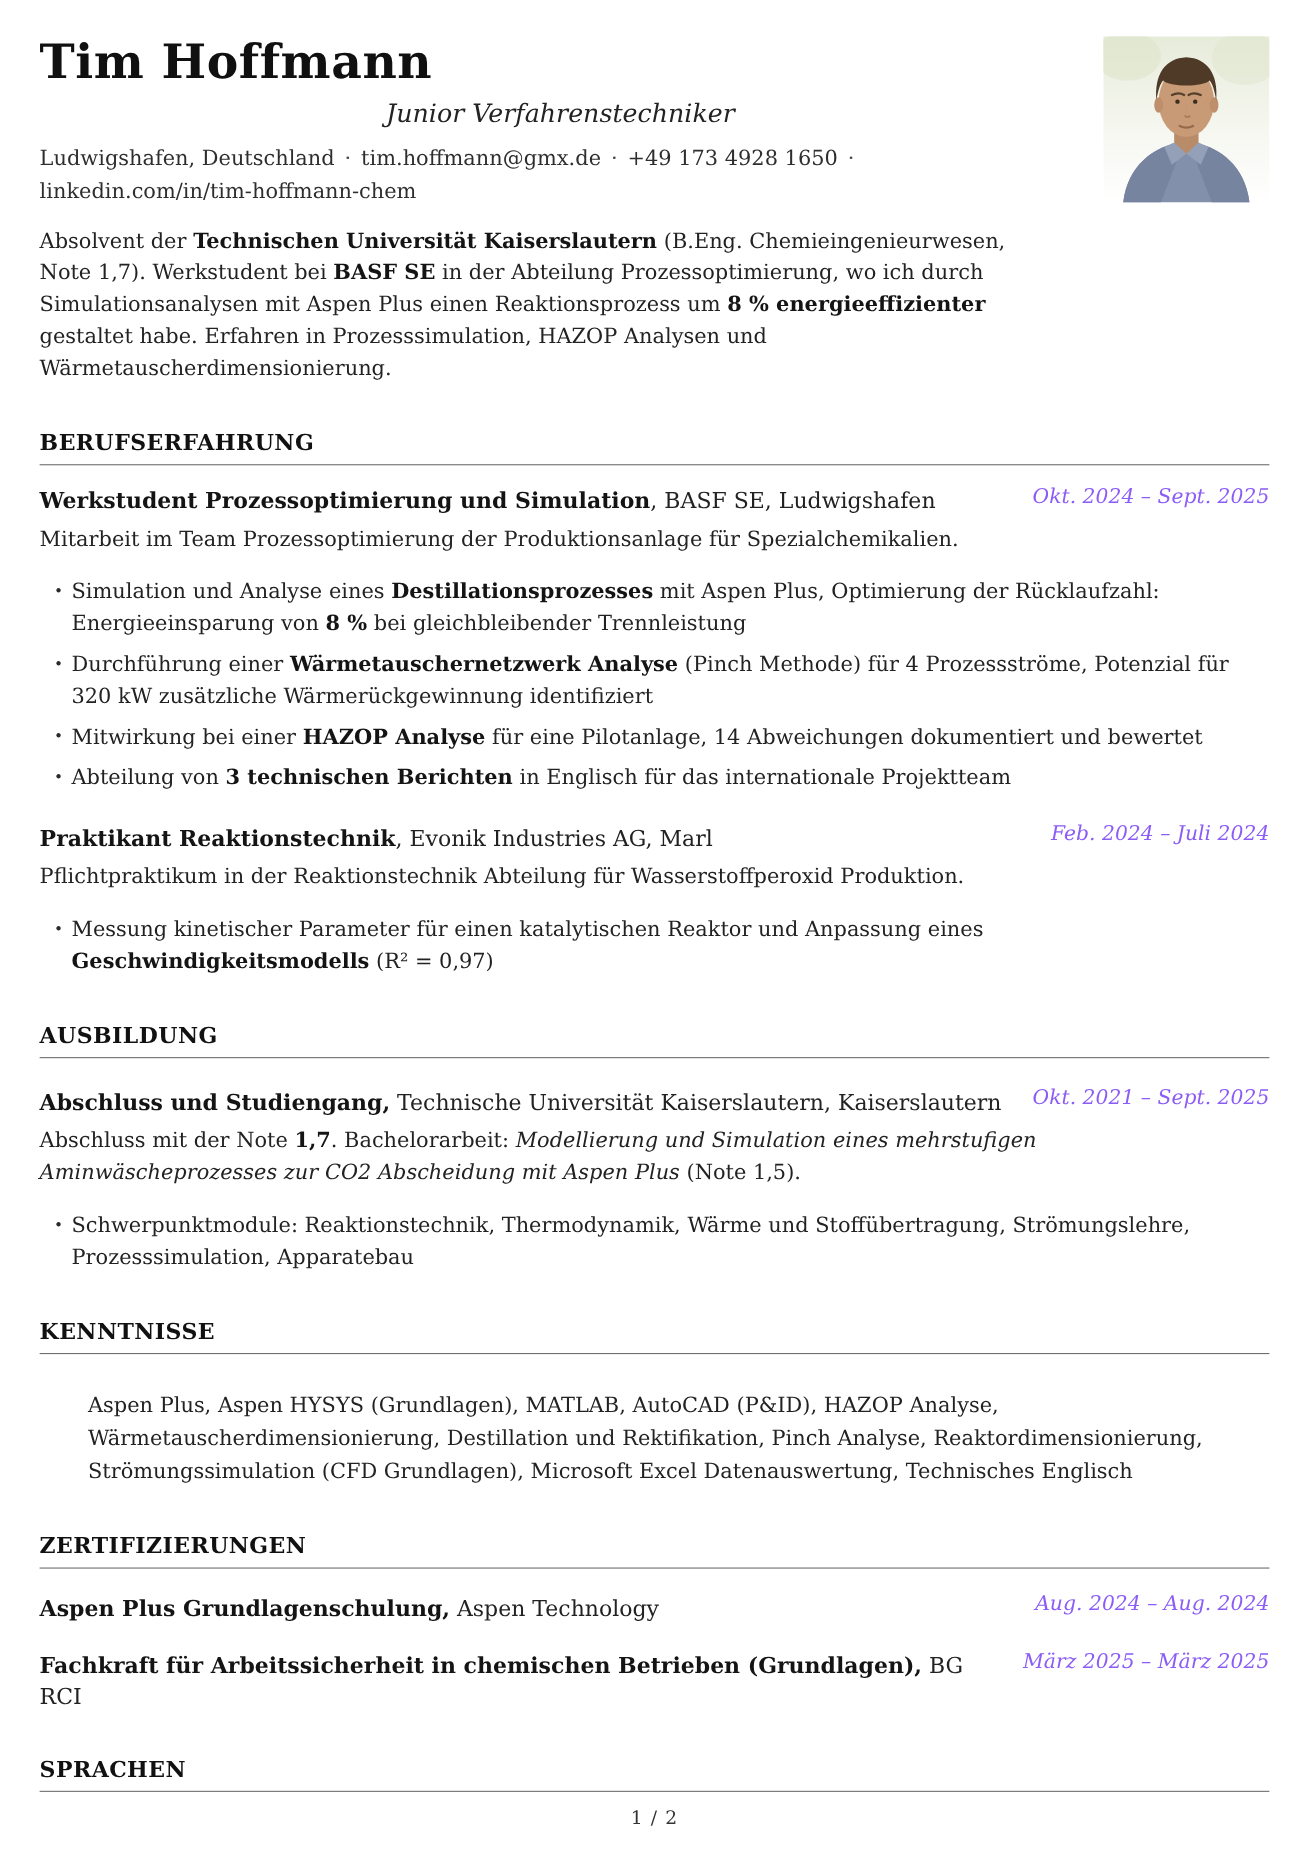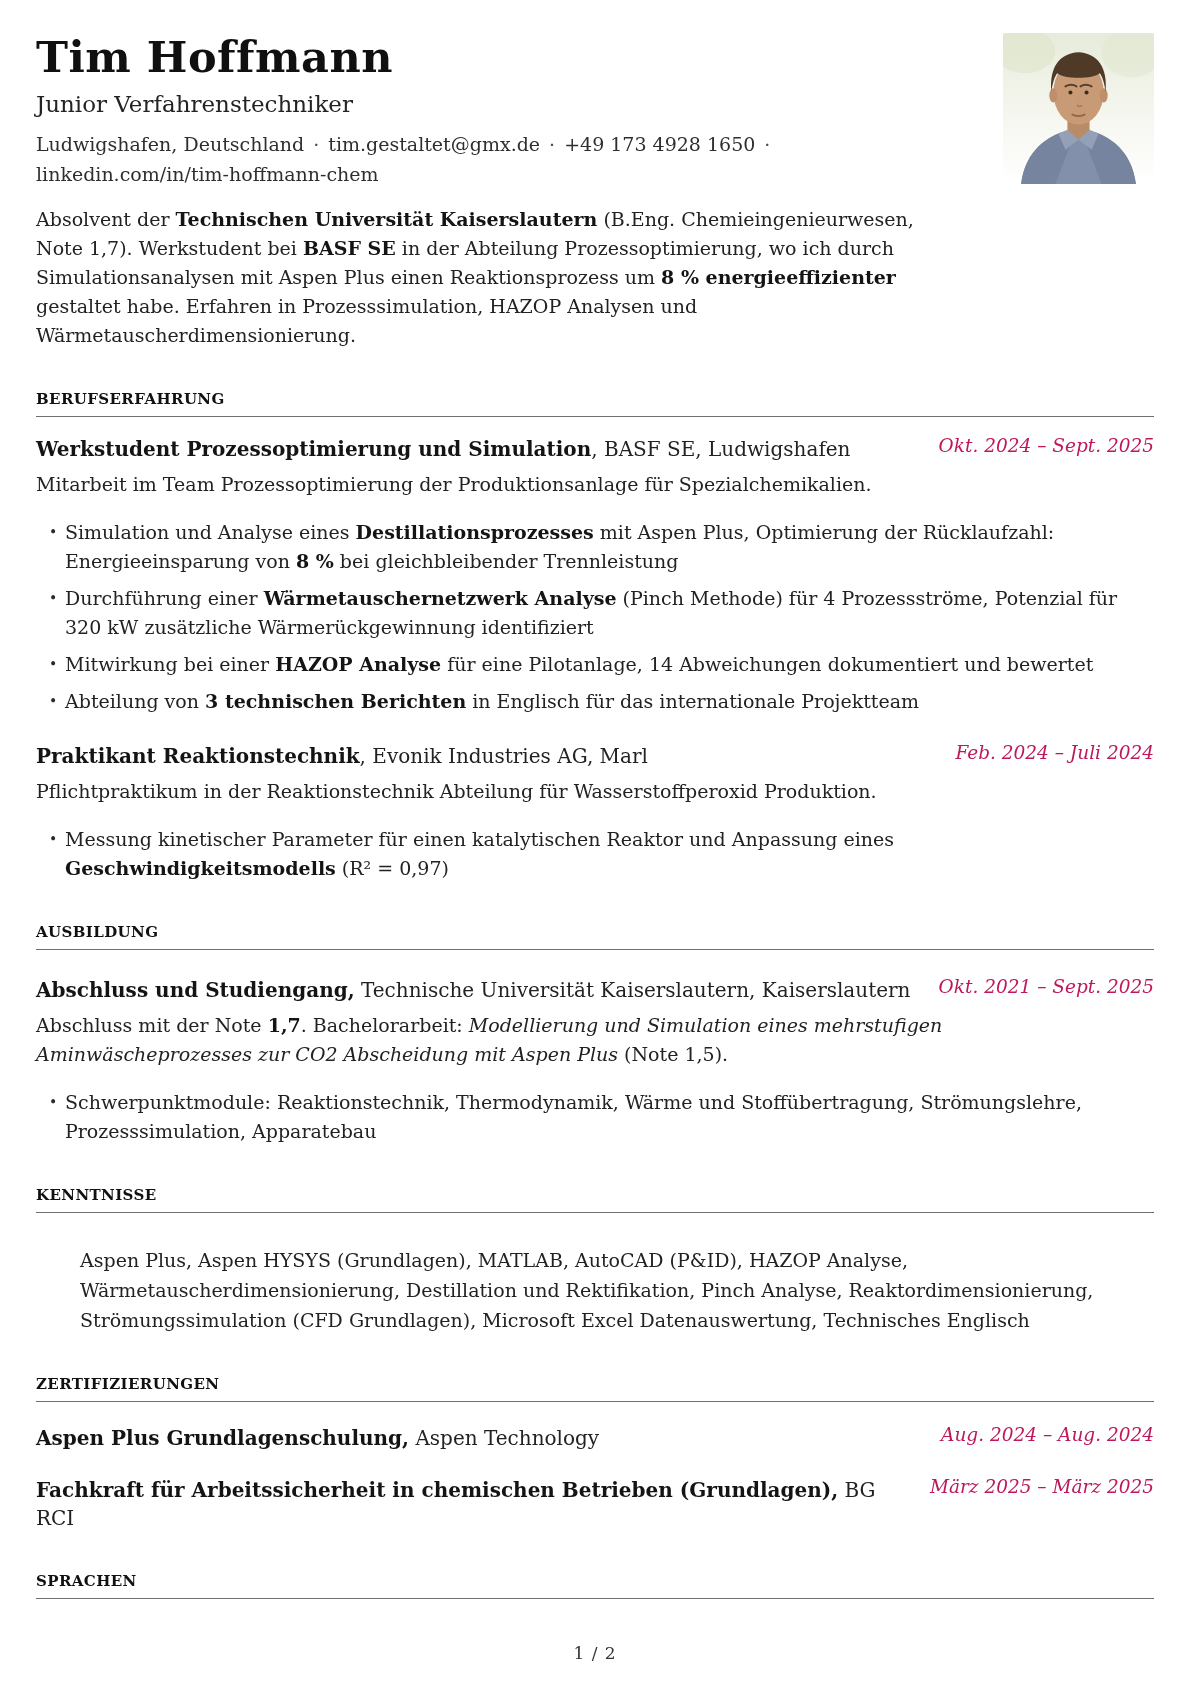--- a/index.html
+++ b/index.html
@@ -8,38 +8,38 @@
     margin:0 auto;background:#ffffff;color:#1f1f1f;
     font-family:"DejaVu Serif","Liberation Serif",serif;
     padding:26px 36px 0 36px;overflow:hidden;
   }
   .b{font-weight:bold;color:#141414;}
   .i{font-style:italic;}
   
   .header{display:flex;justify-content:space-between;align-items:flex-start;}
   .header-left{flex:1 1 auto;min-width:0;padding-right:20px;}
   .name{font-size:43px;font-weight:bold;color:#101010;letter-spacing:.5px;margin:8px 0 10px 0;line-height:1.1;}
-  .subtitle{font-size:23px;color:#232323;margin:0 0 12px 0;}
+  .subtitle{font-style:italic;font-size:23px;color:#232323;margin:0 0 12px 0;text-align:center;}
   .contact{font-size:19px;line-height:30px;color:#2e2e2e;}
   .contact .sep{display:inline-block;margin:0 9px;color:#4a4a4a;}
   .photo{flex:0 0 auto;width:151px;height:151px;margin-top:7px;}
   
   .summary{font-size:19px;line-height:29px;max-width:885px;margin-top:16px;color:#222;}
   
   .section{margin-top:40px;}
   .section-heading{
-    font-size:15px;font-weight:bold;color:#111;letter-spacing:.4px;
+    font-size:20px;font-weight:bold;color:#111;letter-spacing:.4px;
     margin:0 0 8px 0;line-height:1.2;
   }
   .section-divider{border:none;border-top:1.6px solid #6f6f6f;margin:0;}
   .entry{margin-top:26px;}
   .entry.first{margin-top:18px;}
   .entry-head{display:flex;justify-content:space-between;align-items:flex-start;}
   .entry-title{font-size:20px;line-height:28px;color:#222;padding-right:16px;}
-  .entry-date{font-style:italic;font-size:18.5px;color:#be185d;white-space:nowrap;flex:0 0 auto;}
+  .entry-date{font-style:italic;font-size:18.5px;color:#8b5cf6;white-space:nowrap;flex:0 0 auto;}
   .entry-summary{font-size:19px;line-height:29px;margin-top:7px;color:#222;}
   .bullet-list{list-style:none;margin:10px 0 0 0;padding:0;}
   .bullet-item{
     position:relative;padding-left:29px;font-size:19px;line-height:29px;
     margin-top:8px;color:#222;
   }
   .bullet-item::before{
     content:"•";position:absolute;left:13px;top:0;font-size:14px;line-height:29px;color:#2a2a2a;
   }
   .section-paragraph{font-size:19px;line-height:30px;margin-top:32px;color:#222;margin-left:44px;}
@@ -54,21 +54,21 @@
 </head>
 <body>
 
 <div class="page">
 
   <div class="header">
     <div class="header-left">
       <h1 class="name">Tim Hoffmann</h1>
       <p class="subtitle">Junior Verfahrenstechniker</p>
       <div class="contact">
-        <div><span>Ludwigshafen, Deutschland</span><span class="sep">·</span><span>tim.gestaltet@gmx.de</span><span class="sep">·</span><span>+49 173 4928 1650</span><span class="sep">·</span></div>
+        <div><span>Ludwigshafen, Deutschland</span><span class="sep">·</span><span>tim.hoffmann@gmx.de</span><span class="sep">·</span><span>+49 173 4928 1650</span><span class="sep">·</span></div>
         <div><span>linkedin.com/in/tim-hoffmann-chem</span></div>
       </div>
     </div>
     <div class="photo">
       <svg width="151" height="151" viewBox="0 0 150 150" xmlns="http://www.w3.org/2000/svg">
         <defs>
           <linearGradient id="bgG" x1="0" y1="0" x2="0" y2="1">
             <stop offset="0" stop-color="#e7ebda"></stop>
             <stop offset="0.45" stop-color="#f3f5ec"></stop>
             <stop offset="1" stop-color="#ffffff"></stop>

